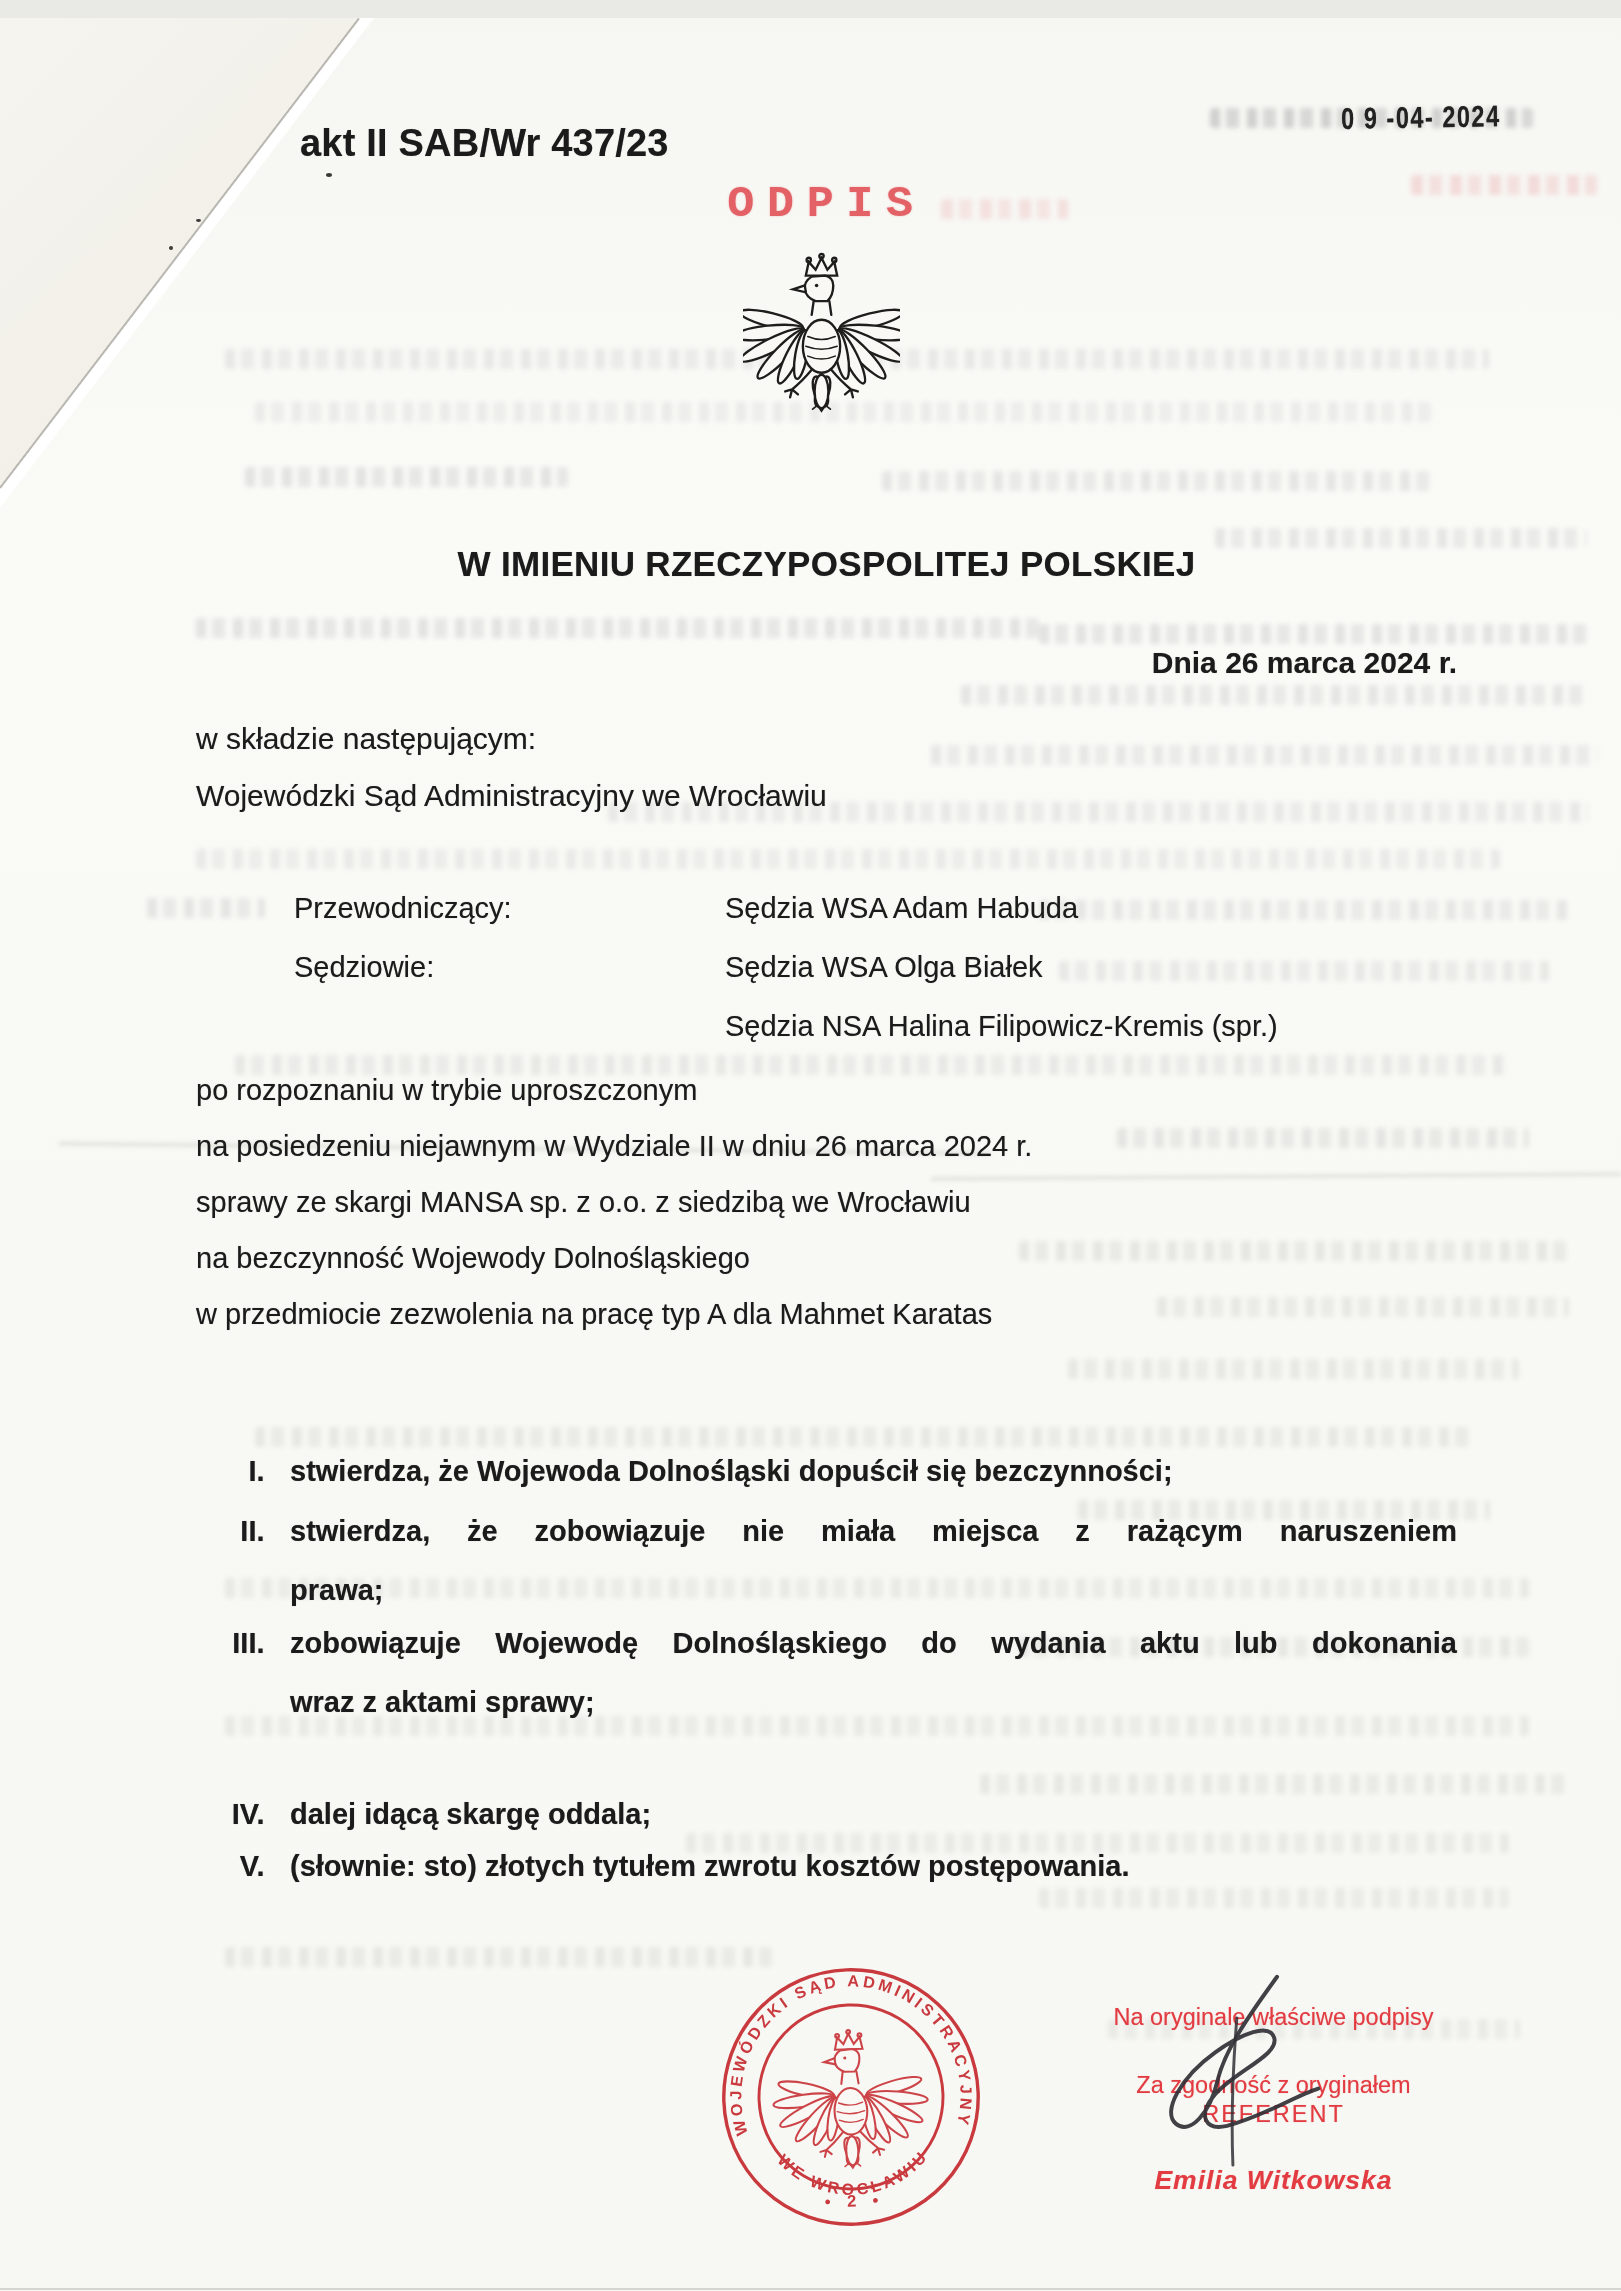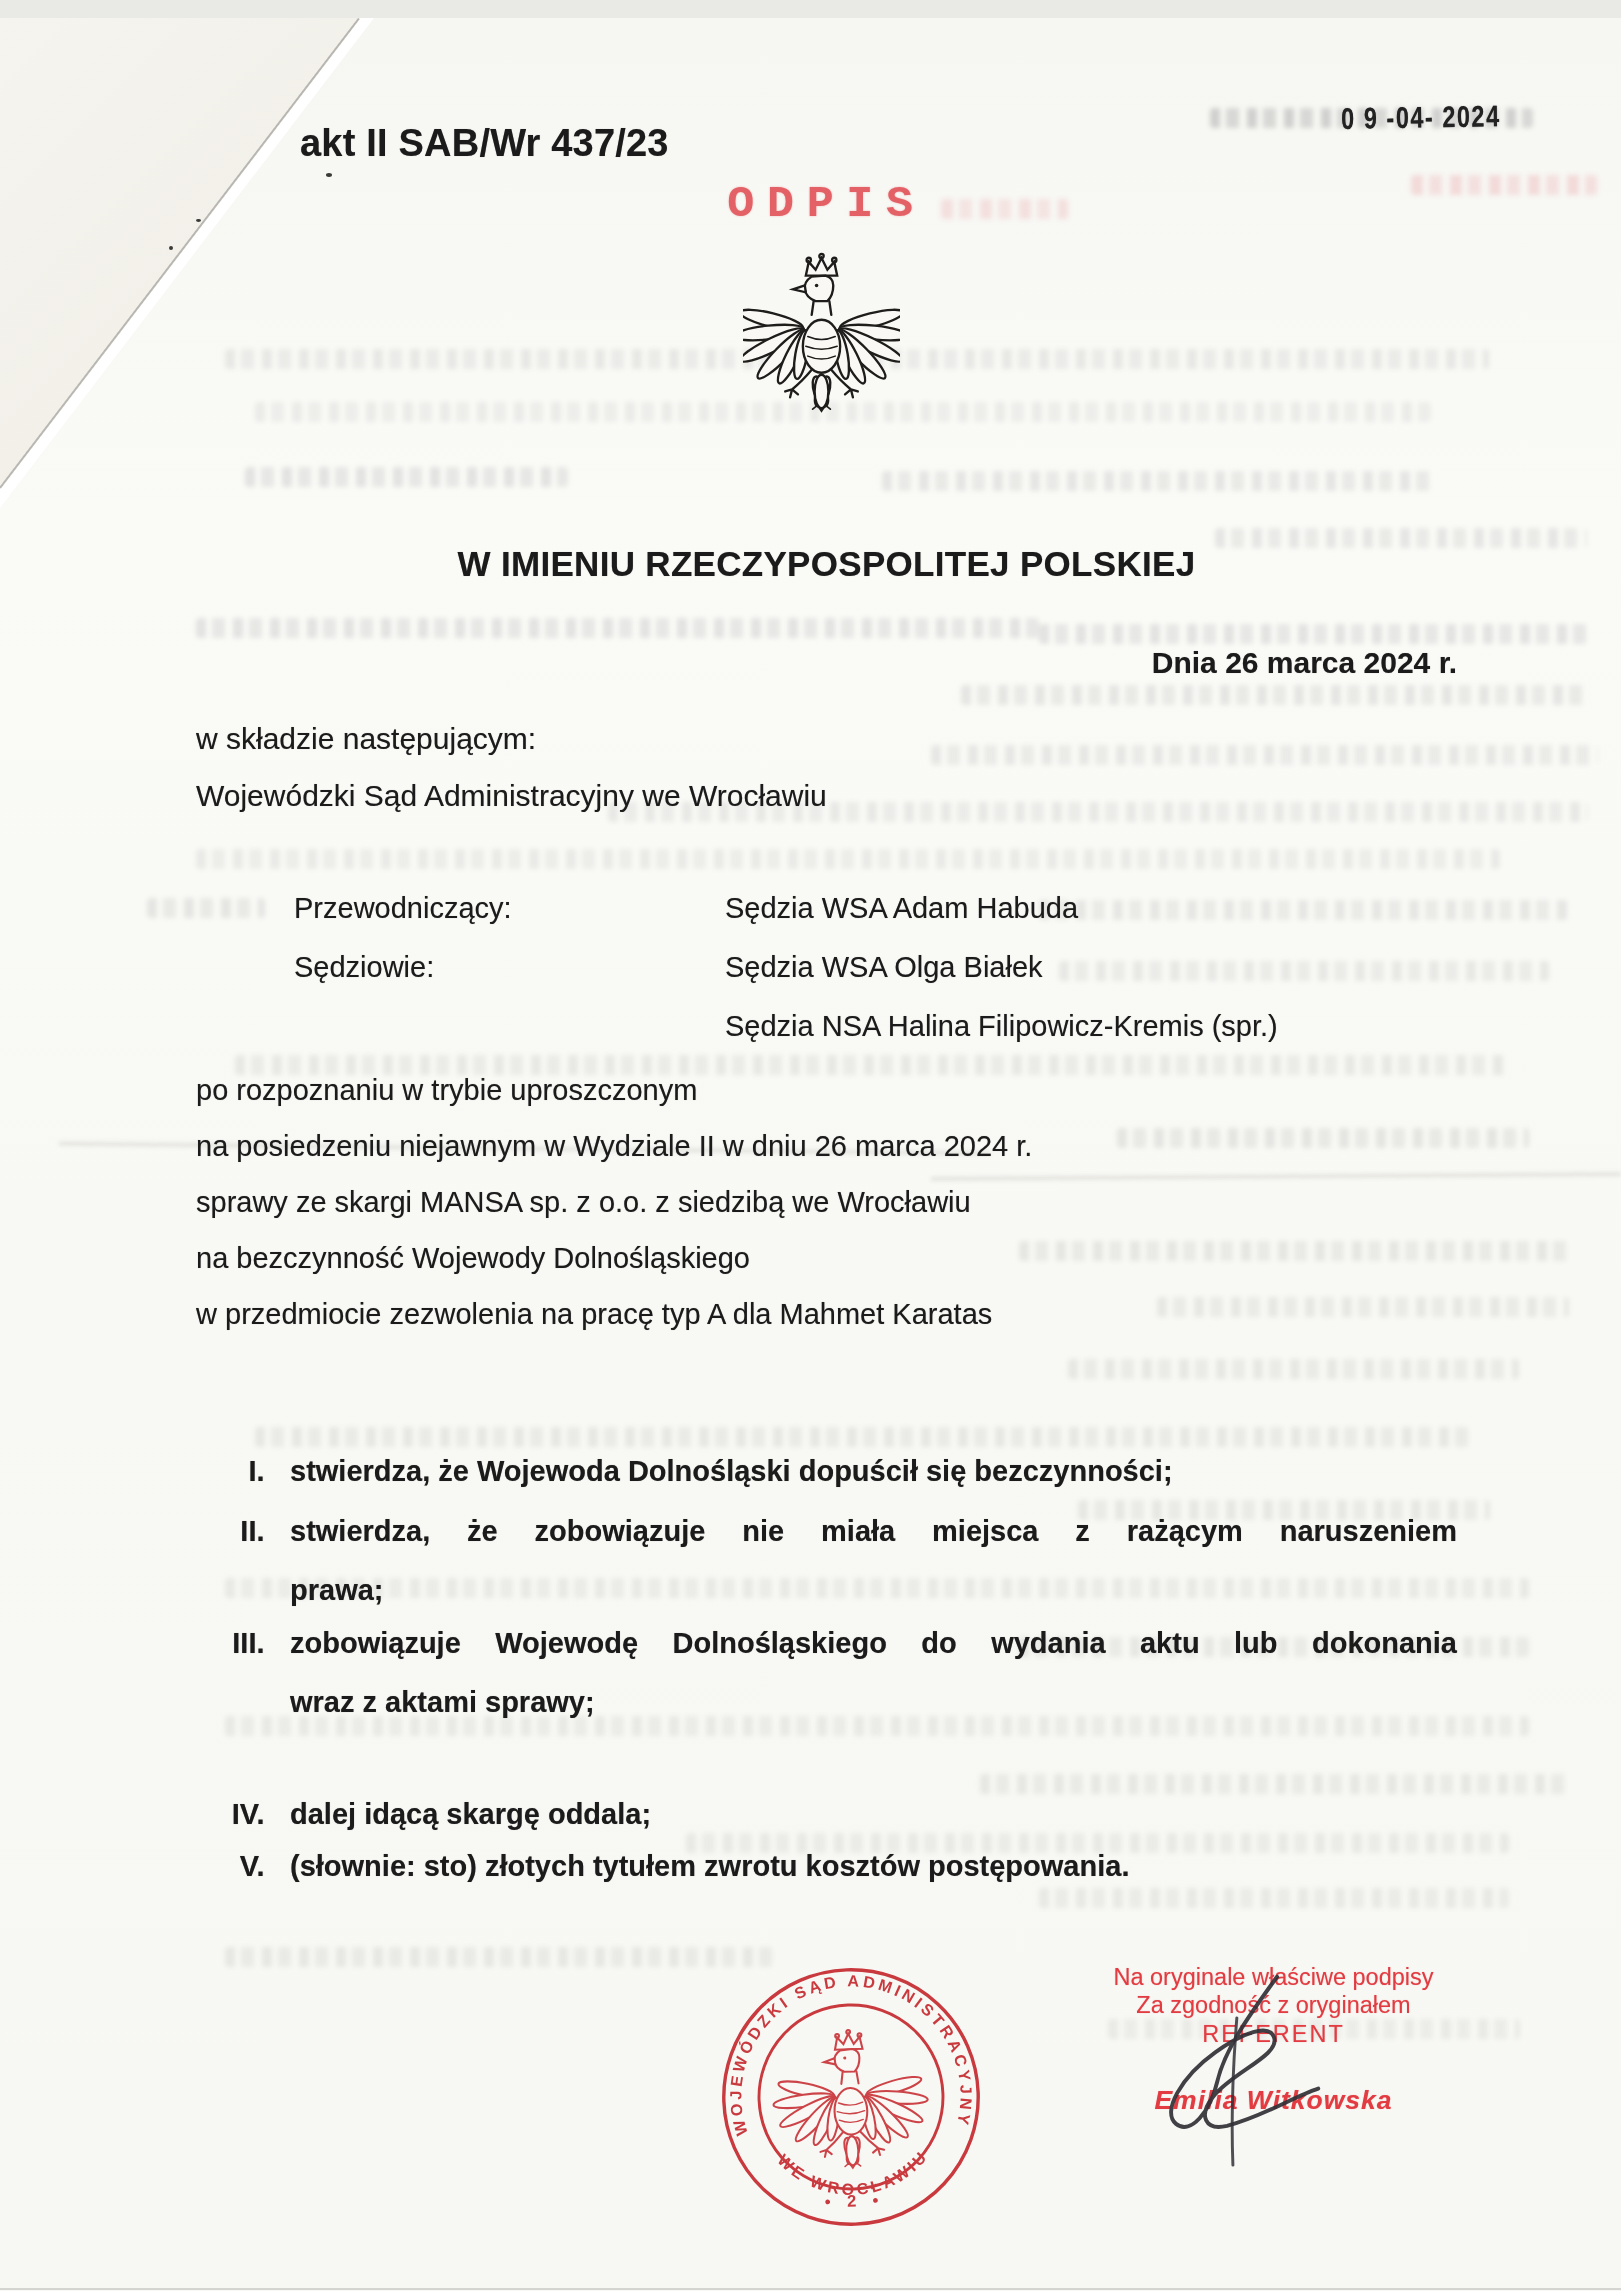--- a/index.html
+++ b/index.html
@@ -54,21 +54,21 @@
   body .txt{text-shadow:0 0 0.8px rgba(0,0,0,.4);}
   .ruling{left:196px;width:1261px;display:flex;font-size:29px;font-weight:700;}
   .ruling-num{width:94px;box-sizing:border-box;padding-right:25.5px;text-align:right;
     line-height:59px;flex:none;text-shadow:0 0 0.8px rgba(0,0,0,.4);}
   .ruling-body{width:1167px;flex:none;}
   .rline{height:59px;line-height:59px;text-shadow:0 0 0.8px rgba(0,0,0,.4);}
   .rline.stretch{text-align:justify;text-align-last:justify;}
   
   .cert{left:1096px;top:1945px;width:355px;text-align:center;color:#e23c42;
     text-shadow:0 0 1px rgba(226,60,66,.4);}
-  .cert-line{font-size:23.5px;line-height:28px;}
+  .cert-line{font-size:23.5px;line-height:28px;margin-top:40px;}
   .cert-ref{font-size:23.5px;line-height:28px;letter-spacing:2px;margin-top:1px;}
   .cert-signer{font-size:26.5px;font-style:italic;font-weight:700;margin-top:37px;letter-spacing:1px;}
   .signature{left:1127px;top:1941px;pointer-events:none;}
   
   .seal{left:714px;top:1942px;transform:rotate(-2deg);opacity:.92;}
   .seal text{font-weight:700;letter-spacing:3.5px;font-size:16.5px;
     font-family:"Liberation Sans",sans-serif;}
   .seal .num{font-size:17px;letter-spacing:6px;}
 </style>
 </head>

